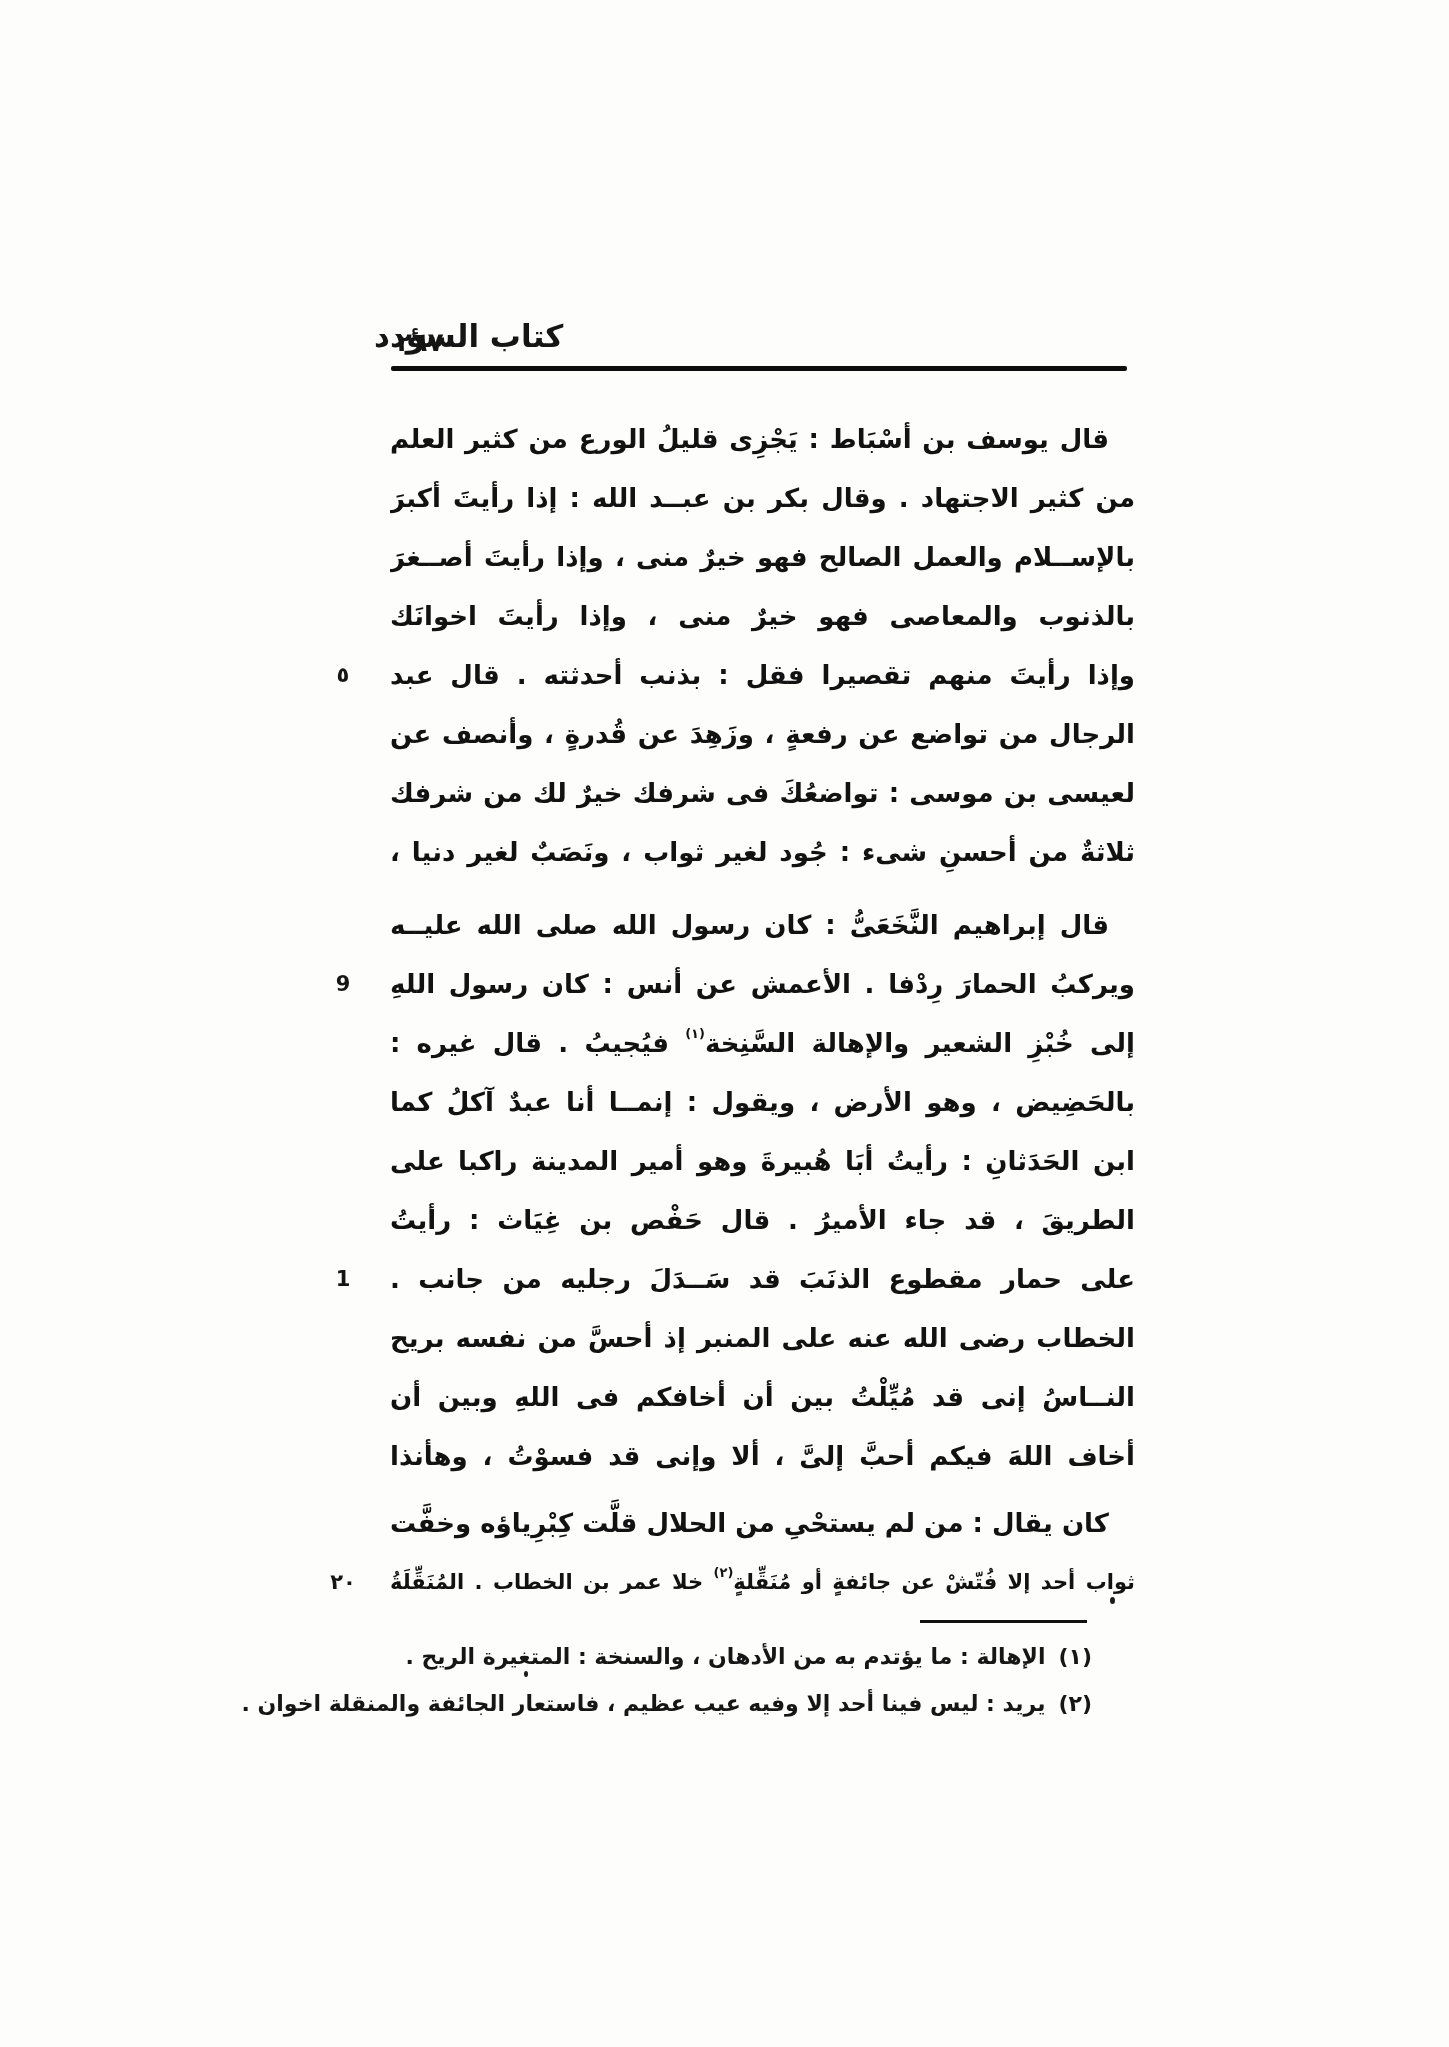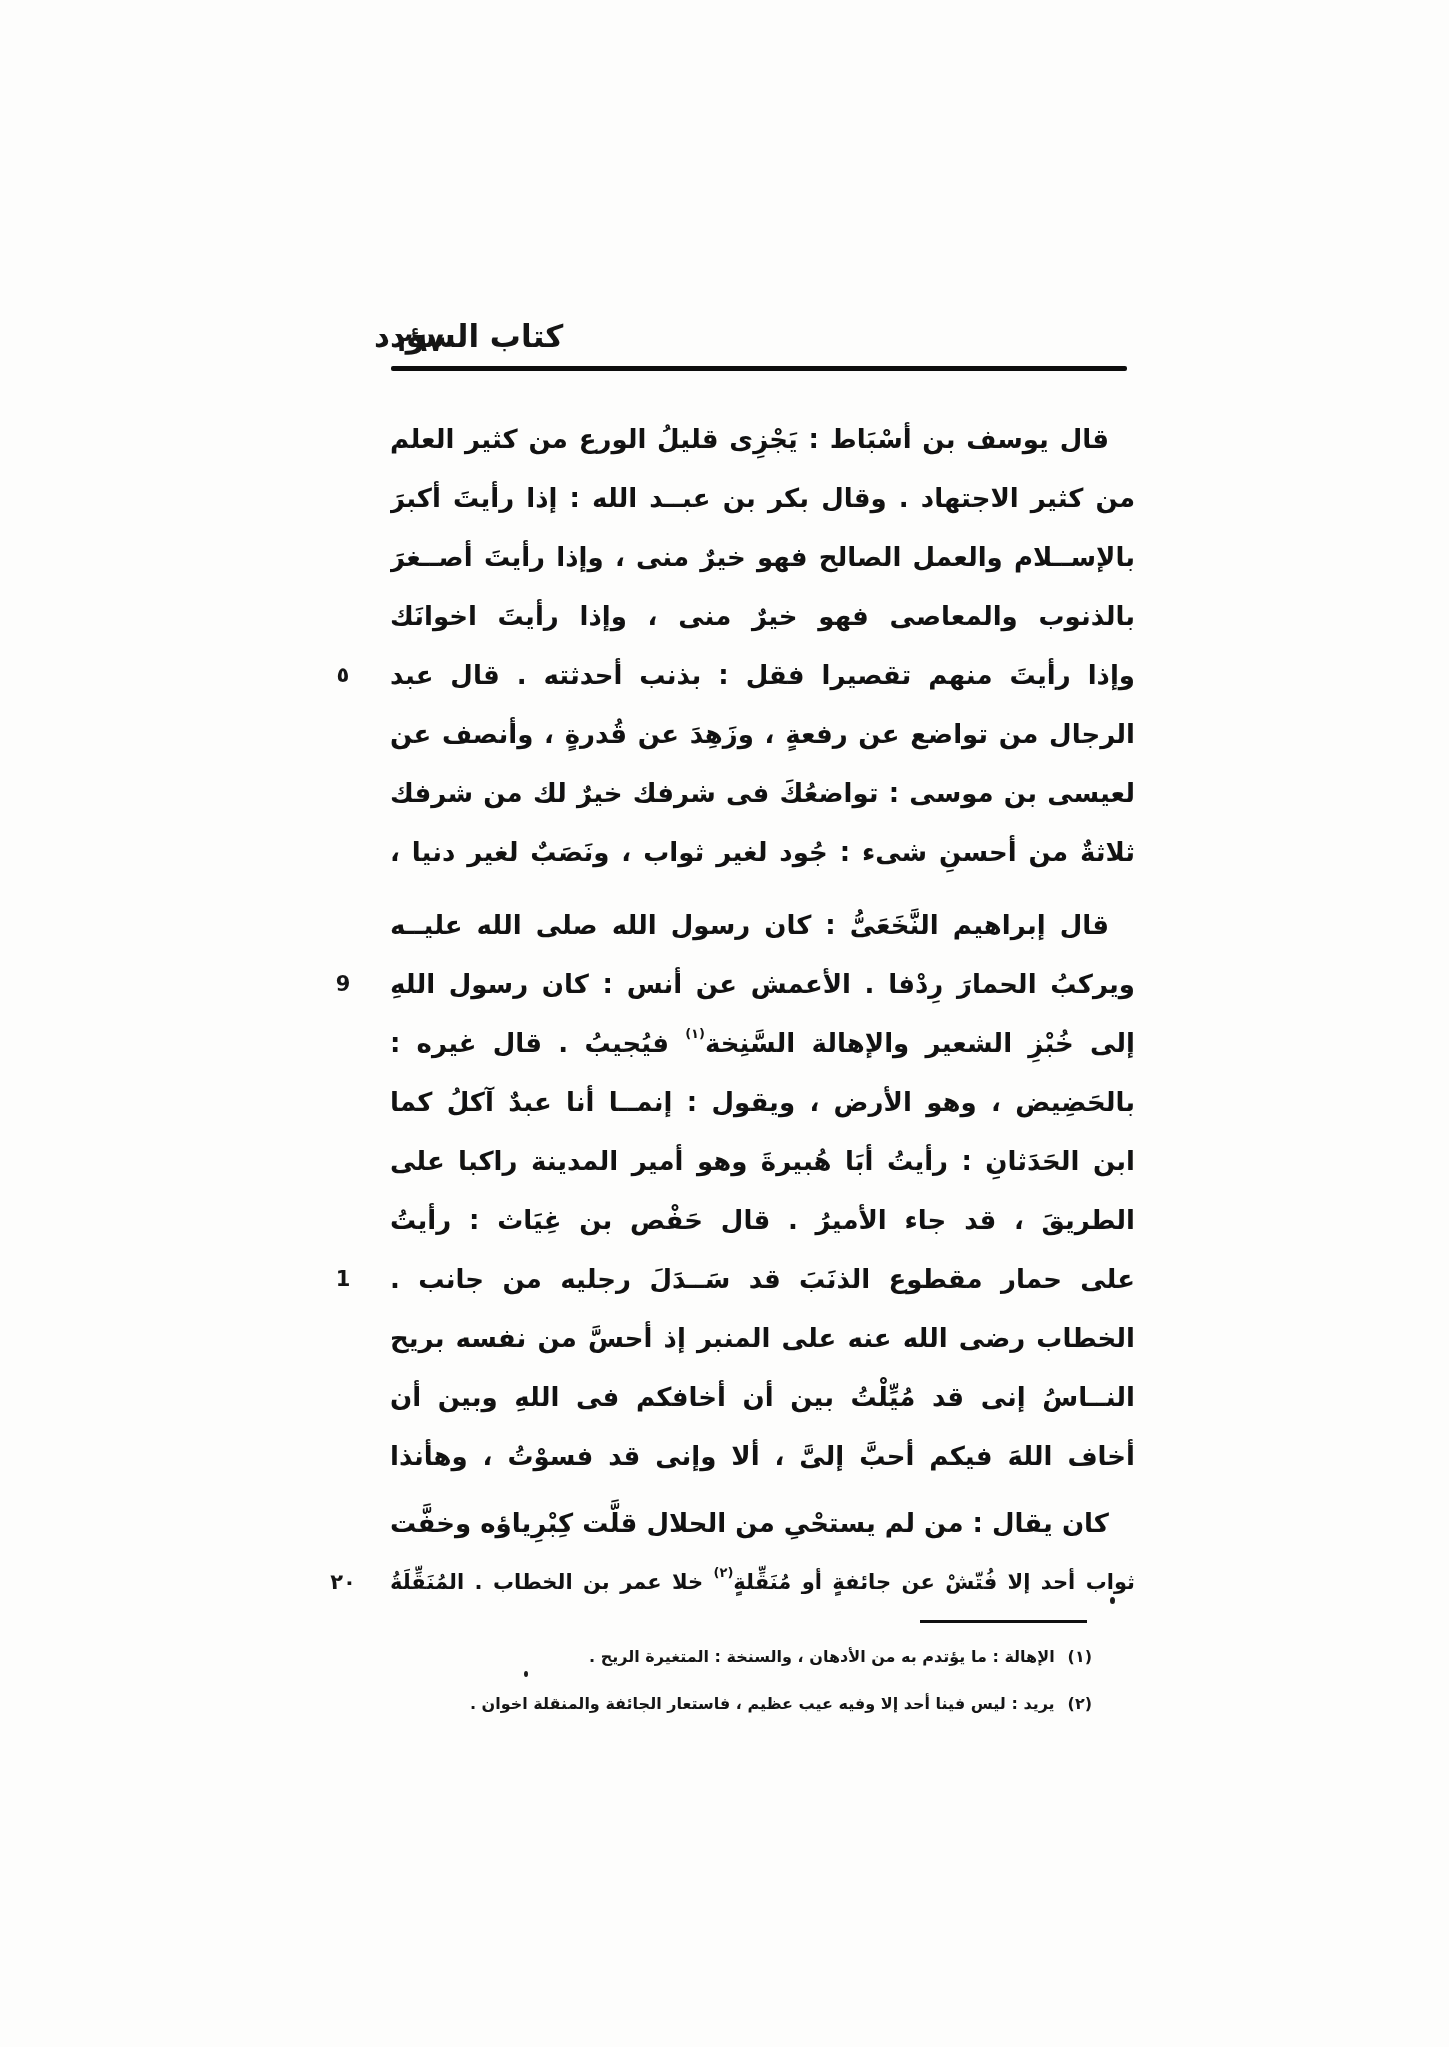--- a/index.html
+++ b/index.html
@@ -48,21 +48,21 @@
   .margin-num{
     position:absolute;left:0;width:50px;height:59px;line-height:59px;
     font-size:21px;font-weight:700;text-align:center;
   }
   .footnote-rule{
     position:absolute;top:1620px;left:920px;width:167px;height:3px;
     background:#101010;
   }
   .footnotes{
     position:absolute;top:1633px;left:520px;width:572px;
-    direction:rtl;font-size:16px;font-weight:700;color:#161616;
+    direction:rtl;font-size:22px;font-weight:700;color:#161616;
   }
   .fnrow{line-height:47px;text-align:right;white-space:nowrap;}
   .fnmark{margin-left:13px;}
   .ink-dot{
     position:absolute;background:#1b1b1b;border-radius:50%;
   }
   .ink-dot.d1{left:1110px;top:1597px;width:5px;height:7px;}
   .ink-dot.d2{left:524px;top:1671px;width:4px;height:6px;}
 </style>
 </head>

